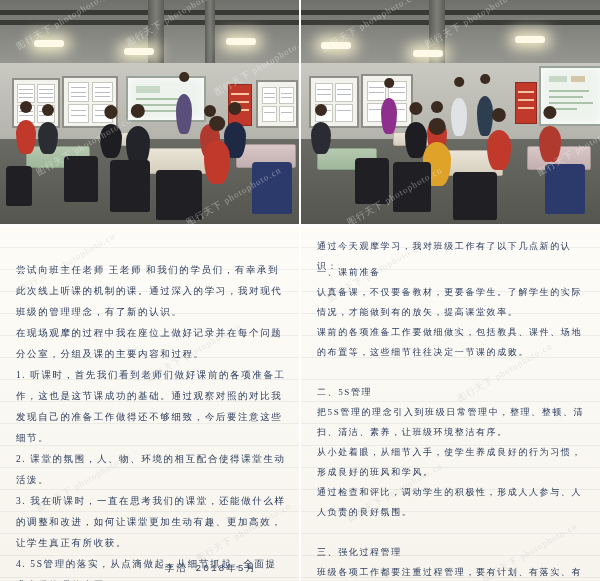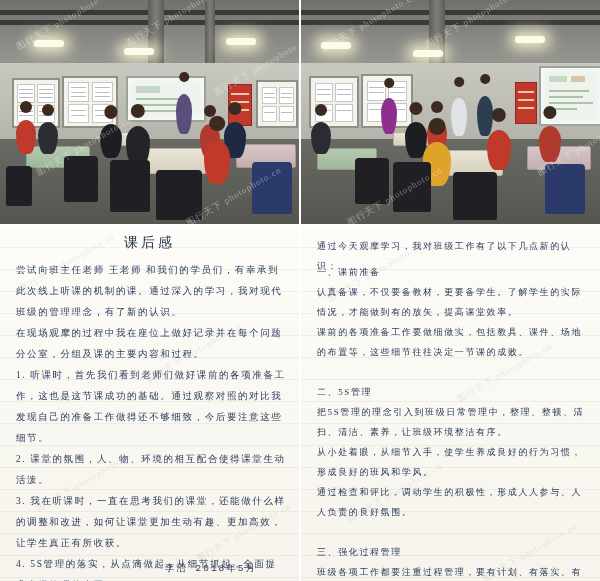--- a/index.html
+++ b/index.html
@@ -466,21 +466,20 @@
 
       <span class="wm" style="left:14px;top:16px;">图行天下 photophoto.cn</span>
       <span class="wm" style="left:118px;top:12px;">图行天下 photophoto.cn</span>
       <span class="wm" style="left:230px;top:140px;">图行天下 photophoto.cn</span>
       <span class="wm" style="left:40px;top:190px;">图行天下 photophoto.cn</span>
     </div>
   </div>
 
   <div class="note">
     <div class="note-paper"></div>
-    <div class="note-title" style="top:8px;">课后感</div>
     <div class="note-body" style="top:34px;">尝试向班主任老师 王老师 和我们的学员们，有幸承到此次线上听课的机制的课。通过深入的学习，我对现代班级的管理理念，有了新的认识。
 在现场观摩的过程中我在座位上做好记录并在每个问题 分公室，分组及课的主要内容和过程。
 1. 听课时，首先我们看到老师们做好课前的各项准备工作，这也是这节课成功的基础。通过观察对照的对比我发现自己的准备工作做得还不够细致，今后要注意这些细节。
 2. 课堂的氛围，人、物、环境的相互配合使得课堂生动活泼。
 3. 我在听课时，一直在思考我们的课堂，还能做什么样的调整和改进，如何让课堂更加生动有趣、更加高效，让学生真正有所收获。
 4. 5S管理的落实，从点滴做起，从细节抓起，全面提升班级管理的水平。</div>
     <div class="note-sign">李洁  2018年5月</div>
     <span class="wm dark" style="left:14px;top:30px;">图行天下 photophoto.cn</span>
     <span class="wm dark" style="left:140px;top:120px;">图行天下 photophoto.cn</span>
     <span class="wm dark" style="left:30px;top:250px;">图行天下 photophoto.cn</span>

